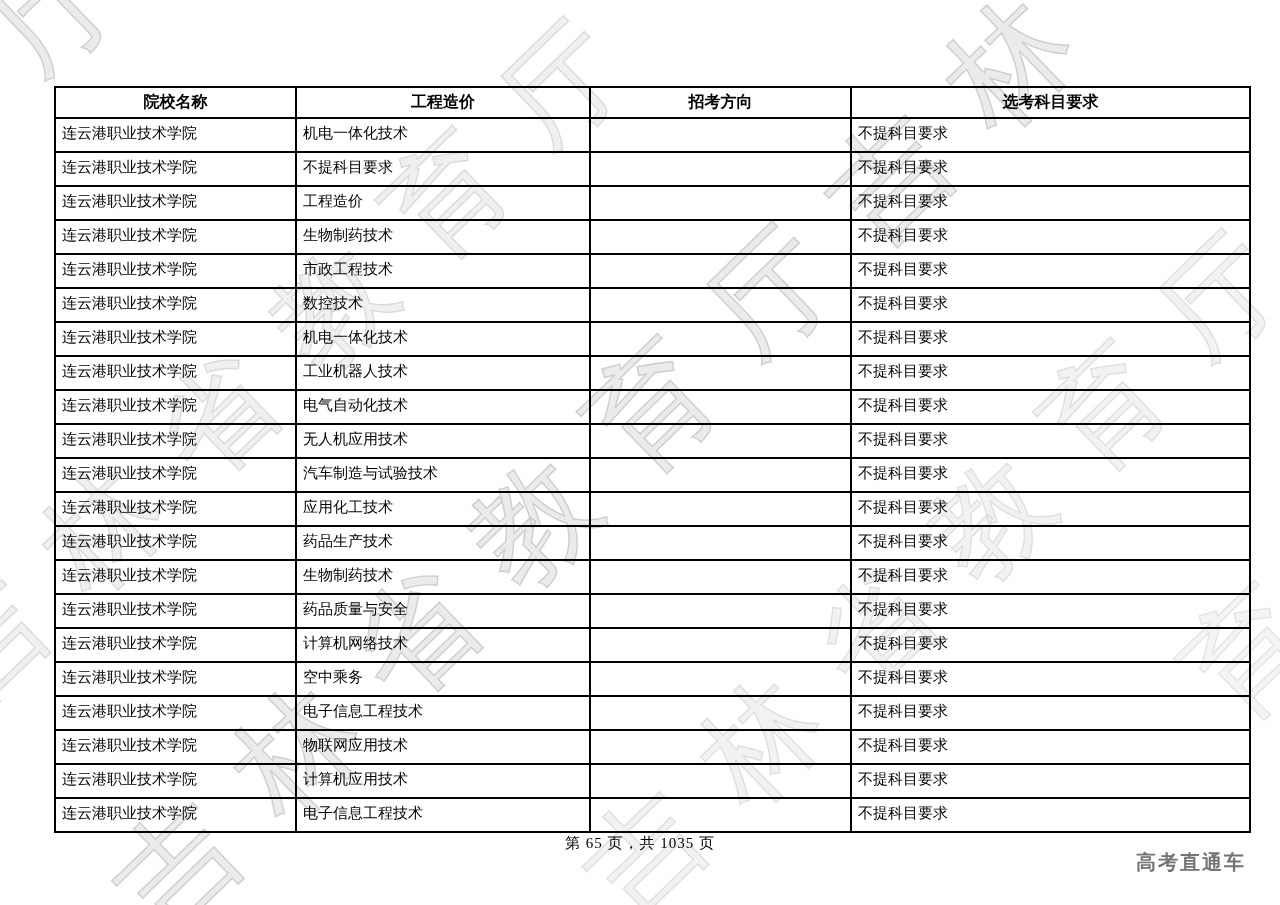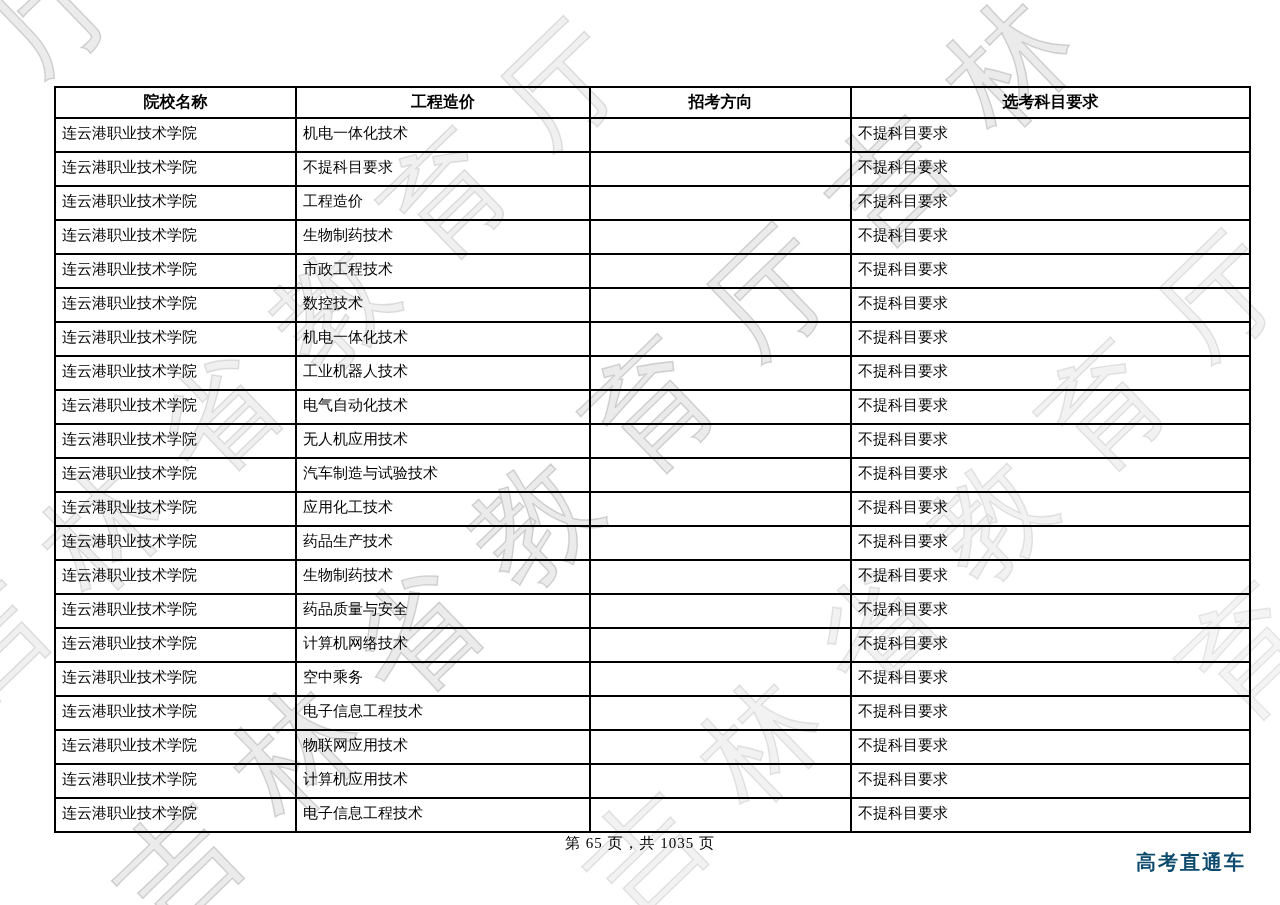--- a/index.html
+++ b/index.html
@@ -39,21 +39,21 @@
   td{height:29px;font-size:15px;vertical-align:middle;padding:0 0 3px 6px;}
   td.empty{padding:0;}
 
   
   .footer{
     position:absolute;top:834px;left:0;width:1280px;text-align:center;
     font-size:15px;letter-spacing:1px;
   }
   .brand{
     position:absolute;top:849px;right:34px;
-    font-size:20px;font-weight:bold;color:#0c4a6e;letter-spacing:2px;
+    font-size:20px;font-weight:bold;color:#737373;letter-spacing:2px;
     font-family:"Liberation Sans","DejaVu Sans",sans-serif;
     text-shadow:1px 1px 0 #ffffff;
     margin-left:36px;
   }
 </style>
 </head>
 <body>
 
 <div class="page">
 

